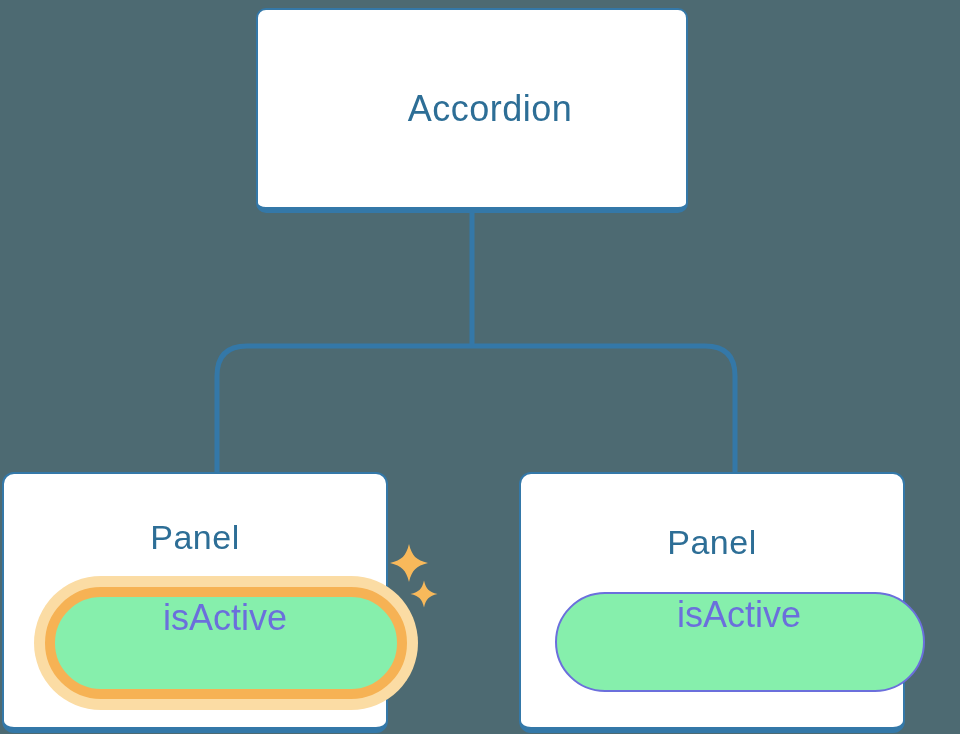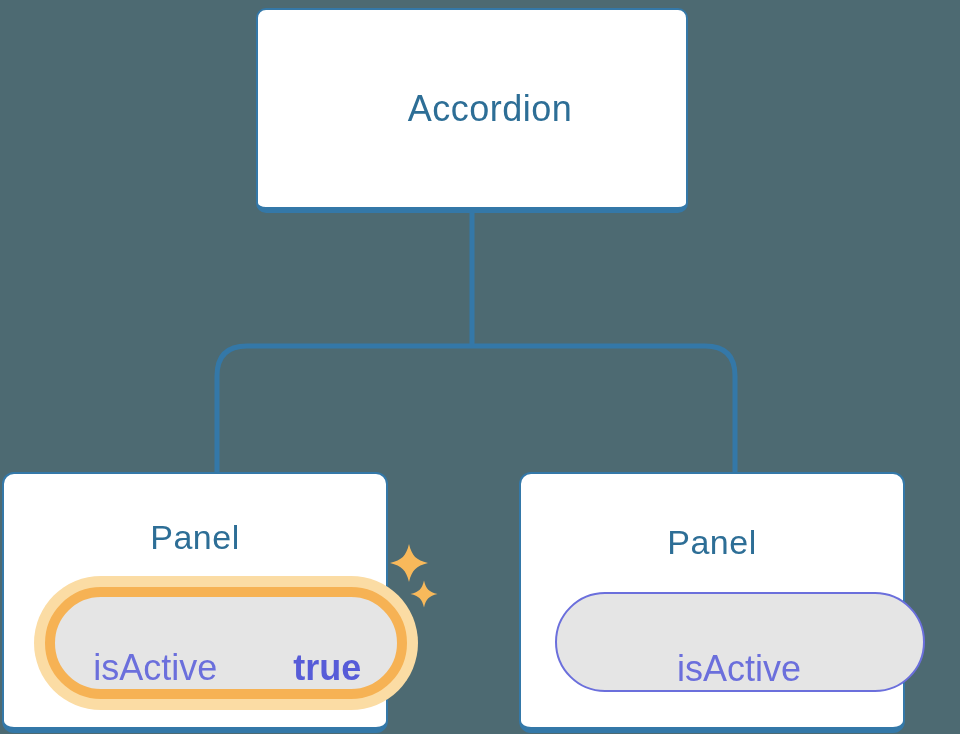--- a/index.html
+++ b/index.html
@@ -60,22 +60,22 @@
     font-size: 34px;
     font-weight: 500;
     letter-spacing: 0.5px;
     line-height: 1;
   }
   .node-panel-left  .panel-title { top: 46px; }
   .node-panel-right .panel-title { top: 51px; }
   .prop-pill {
     position: absolute;
     display: flex;
-    align-items: flex-end;
-    background: #e5e5e5;
+    align-items: flex-start;
+    background: #86efac;
     box-sizing: border-box;
     border-radius: 999px;
     overflow: hidden;
   }
   .pill-active {
     left: 41px;
     top: 113px;
     width: 362px;
     height: 112px;
     border: 10px solid #F6B254;
@@ -129,21 +129,20 @@
 
   <div class="node node-root">
     <span class="node-label">Accordion</span>
   </div>
 
   <div class="node node-panel node-panel-left">
     <div class="panel-title">Panel</div>
     <div class="prop-pill pill-active">
       <div class="pill-cell pill-cell-name">isActive</div>
       <div class="pill-divider"></div>
-      <div class="pill-cell pill-cell-value">true</div>
     </div>
     <svg class="sparkles-svg" viewBox="0 0 80 100">
       <path fill="#F8B95B" d="M40 15 C43 27 47 31 59 34 C47 37 43 41 40 53 C37 41 33 37 21 34 C33 31 37 27 40 15 Z"></path>
       <path fill="#F8B95B" d="M55 51.5 C57 60 60 63 68.5 65 C60 67 57 70 55 78.5 C53 70 50 67 41.5 65 C50 63 53 60 55 51.5 Z"></path>
     </svg>
   </div>
 
   <div class="node node-panel node-panel-right">
     <div class="panel-title">Panel</div>
     <div class="prop-pill pill-inactive">

